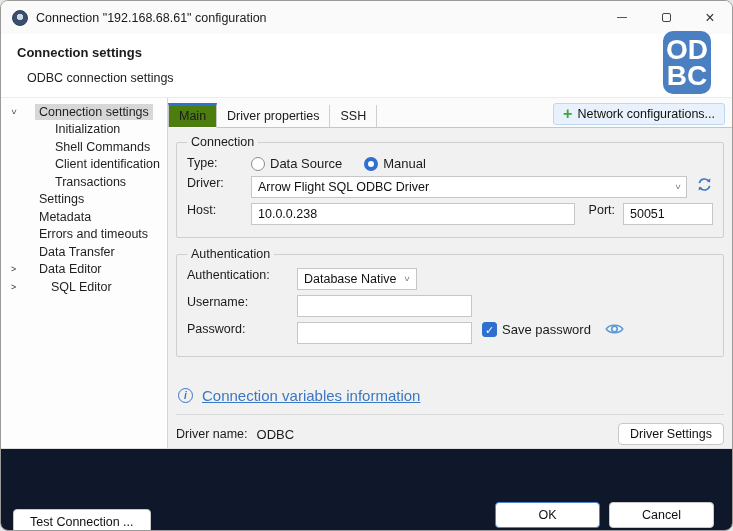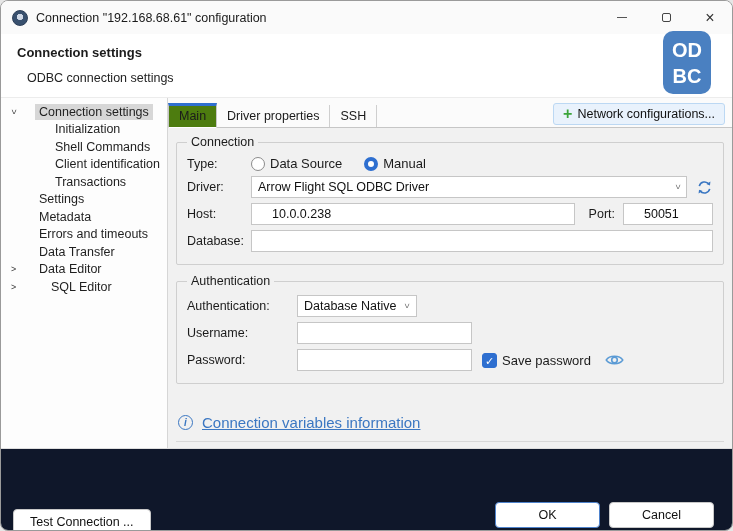--- a/index.html
+++ b/index.html
@@ -14,21 +14,21 @@
   .win-controls{display:flex;height:33px;}
   .wc{width:44px;height:33px;display:flex;align-items:center;justify-content:center;color:#333;cursor:default;}
   .wc.min span{display:block;width:10px;height:1px;background:#555;}
   .maxbox{display:block;width:9px;height:9px;border:1.3px solid #444;border-radius:2px;}
   .wc.close{font-size:16px;color:#333;}
   
   .header{height:64px;background:#fff;position:relative;border-bottom:1px solid #ececec;}
   .h-title{position:absolute;left:16px;top:11px;font-weight:bold;font-size:13px;}
   .h-sub{position:absolute;left:26px;top:37px;font-size:12.5px;color:#222;}
   .logo{position:absolute;right:21px;top:-3px;width:48px;height:63px;background:var(--logo_blue,#4a80c1);
-    border-radius:10px;color:#fff;font-weight:bold;font-size:20px;line-height:26px;text-align:center;
+    border-radius:10px;color:#fff;font-weight:bold;font-size:28px;line-height:26px;text-align:center;
     display:flex;flex-direction:column;justify-content:center;letter-spacing:0px;}
   
   .body{display:flex;height:350px;}
   .sidebar{width:167px;background:#fdfdfd;border-right:1px solid #d6d6d6;padding-top:5px;overflow:hidden;}
   .tree-item{display:flex;align-items:center;height:17.5px;font-size:12.5px;color:#1f1f1f;cursor:default;}
   .tree-chev{width:34px;padding-left:10px;flex:0 0 auto;font-size:9px;color:#333;transform-origin:14px 50%;}
   .tree-chev.exp{transform:rotate(0deg);}
   .tree-chev span{display:inline-block;}
   .tree-chev.exp span{transform:rotate(90deg);}
   .tree-label{padding:1px 4px;white-space:nowrap;}
@@ -38,25 +38,25 @@
   .tabbar{display:flex;align-items:flex-end;height:30px;padding-top:5px;border-bottom:1px solid #c6c6c6;position:relative;}
   .tab{padding:4px 10px 4px;font-size:12.5px;border-right:1px solid #cfcfcf;color:#1b1b1b;background:transparent;cursor:default;}
   .tab.active{background:#4d7c0f;border:1px solid #c6c6c6;border-bottom:1px solid #fff;border-top:3px solid var(--accent,#2e6fd0);
     margin-bottom:-1px;padding-top:3px;}
   .net-btn{position:absolute;right:7px;top:5px;display:flex;align-items:center;gap:5px;background:#e9f2fc;
     border:1px solid #bcd8f3;border-radius:3px;padding:3px 9px;font-size:12.5px;font-family:inherit;color:#111;cursor:default;}
   .plus{color:var(--plus_green,#3ca53c);font-size:16px;font-weight:bold;line-height:12px;}
   .panel{flex:1;background:#f1f1f1;padding:7px 8px 8px;display:flex;flex-direction:column;}
   fieldset.group{border:1px solid #cfcfcf;border-radius:2px;margin:0 0 9px;padding:2px 10px 7px;background:transparent;}
   fieldset.group legend{font-size:12.5px;padding:0 4px;color:#1b1b1b;}
-  .row{display:flex;align-items:center;margin:5px 0;}
+  .row{display:flex;align-items:flex-start;margin:5px 0;}
   .lab{font-size:12.5px;color:#1b1b1b;flex:0 0 auto;}
   .w1{width:64px;}
   .w2{width:110px;}
-  input.tb{height:22px;border:1px solid #c6c6c6;background:#fff;font-size:12.5px;font-family:inherit;padding:0 20px;color:#111;}
+  input.tb{height:22px;border:1px solid #c6c6c6;background:#fff;font-size:12.5px;font-family:inherit;padding:0 6px;color:#111;}
   .grow{flex:1;}
   .port-lab{margin-left:14px;margin-right:8px;}
   input.port{width:90px;}
   input.cred{width:175px;}
   .select{height:22px;border:1px solid #c6c6c6;background:#fff;display:flex;align-items:center;
     justify-content:space-between;padding:0 6px;font-size:12.5px;color:#111;cursor:default;}
   .select .chev, .sel-chev{font-size:9px;color:#666;display:inline-block;transform:rotate(90deg);margin-left:8px;}
   .refresh{margin-left:9px;display:flex;align-items:center;flex:0 0 auto;cursor:pointer;}
   .radio-wrap{display:flex;align-items:center;gap:5px;margin-right:22px;cursor:default;}
   .radio{width:14px;height:14px;border-radius:50%;border:1px solid #8a8a8a;background:#fff;flex:0 0 auto;}
@@ -203,24 +203,20 @@
                 <path d="M2.4 13.6 L2.9 10 L6.2 11.4 Z" fill="#3b77c2"></path>
               </svg>
             </span>
           </div>
           <div class="row">
             <label class="lab w1">Host:</label>
             <input class="tb grow" value="10.0.0.238" style="">
             <label class="lab port-lab">Port:</label>
             <input class="tb port" value="50051" style="">
           </div>
-          <div class="row">
-            <label class="lab w1">Database:</label>
-            <input class="tb grow" value="" style="">
-          </div>
         </fieldset>
 
         <fieldset class="group">
           <legend>Authentication</legend>
           <div class="row">
             <label class="lab w2">Authentication:</label>
             <div class="select">
               <span>Database Native</span>
               <span class="chev">&gt;</span>
             </div>

